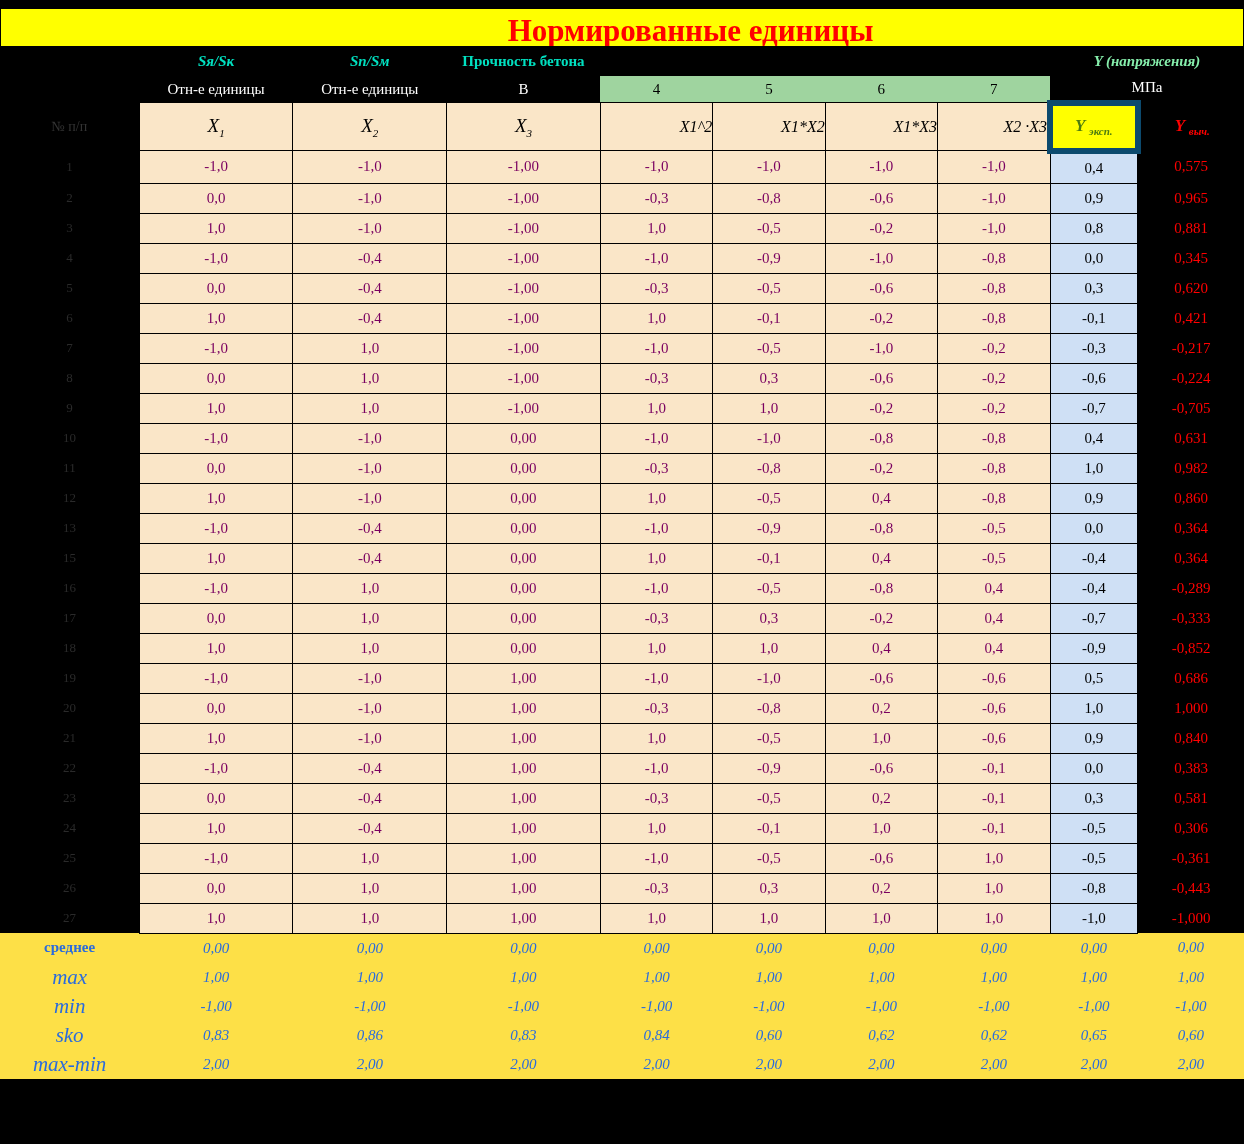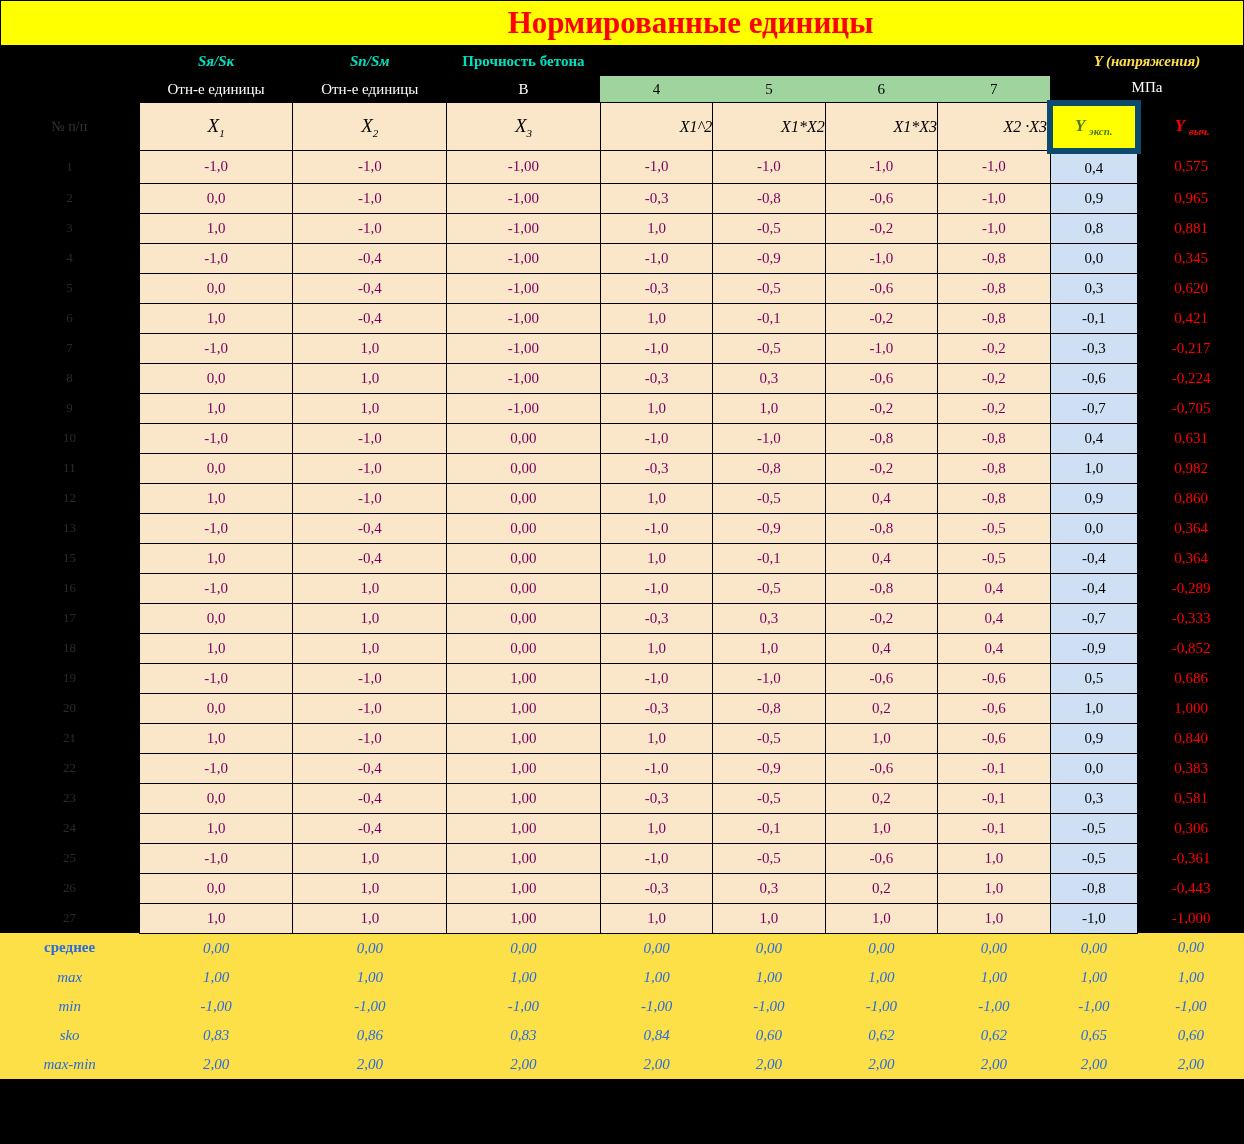--- a/index.html
+++ b/index.html
@@ -1,21 +1,21 @@
 <!DOCTYPE html>
 <html><head>
 <meta charset="utf-8">
 <style>
   html,body{margin:0;padding:0;background:#000;}
   body{width:1244px;height:1144px;font-family:"Liberation Serif",serif;color:#000;overflow:hidden;}
   #sheet{position:relative;width:1244px;height:1144px;}
 
   
   .title-bar{
-    position:absolute;left:0;top:0;width:1244px;height:46px;
+    position:absolute;left:0;top:8px;width:1244px;height:46px;
     background:#ffff00;border:1px solid #000;box-sizing:border-box;
   }
   .title-bar .t{
     position:absolute;left:135px;top:0;width:1109px;height:44px;
     display:flex;align-items:center;justify-content:center;
     color:#ff0000;font-weight:bold;font-size:31px;
     font-family:"Liberation Serif",serif;
   }
 
   
@@ -29,39 +29,39 @@
   col.cy{width:85px}
   col.cyc{width:103px}
 
   
   .hdr1 td,.hdr2 td,.hdr3 td{height:0;}
   .blk{background:#000;border:none;}
   .hd-teal{color:#00e0c0;font-weight:bold;font-style:italic;font-size:16px;background:#000;}
   .hd-teal-s{color:#00e0c0;font-weight:bold;font-size:15px;background:#000;}
   .hd-white{color:#ffffff;font-size:14px;background:#000;}
   .hd-green{background:#9fd49f;color:#000;font-size:15px;}
-  .hd-yellowb{background:#000;color:#fde047;font-weight:bold;font-style:italic;font-size:16px;}
+  .hd-yellowb{background:#000;color:#86efac;font-weight:bold;font-style:italic;font-size:16px;}
 
   
   .varrow td{height:42px;background:#fae6c8;border:1px solid #000;font-style:italic;font-size:19px;}
   .varrow td.idx{background:#000;color:#333;border:none;font-style:normal;font-size:14px;}
   .varrow td.yexp{background:#ffff00;color:#4d7c0f;font-weight:bold;font-style:italic;font-size:17px;border:6px solid #0c4a6e;}
   .varrow td.ycalc{background:#000;color:#ff0000;font-weight:bold;font-style:italic;font-size:17px;border:none;}
   .varrow td.quad{background:#fae6c8;font-style:italic;font-size:16px;text-align:right;}
 
   
   .d td{height:29px;border:1px solid #000;background:#fae6c8;color:#7a0060;font-size:15px;}
   .d td.n{background:#000;color:#2a2a2a;border:none;font-size:13px;}
   .d td.ye{background:#cfe0f5;color:#000;font-size:15px;}
   .d td.yc{background:#000;color:#ff0000;border:none;font-size:15px;margin-top:8px;}
 
   
   .s td{height:29px;border:none;background:#fde047;color:#2a6bdd;font-size:15px;font-style:italic;}
   .s td.lbl{color:#ff0000;font-weight:bold;font-style:normal;font-size:15px;}
-  .s td.lbl-i{color:#2a6bdd;font-style:italic;font-size:15px;}
+  .s td.lbl-i{color:#2a6bdd;font-style:italic;font-size:21px;}
   .s.avg td{color:#2a6bdd;}
   sub{font-size:11px;}
 </style>
 </head>
 <body>
 
 <div id="sheet">
 
   <div class="title-bar">
     <div class="t">Нормированные единицы</div>

